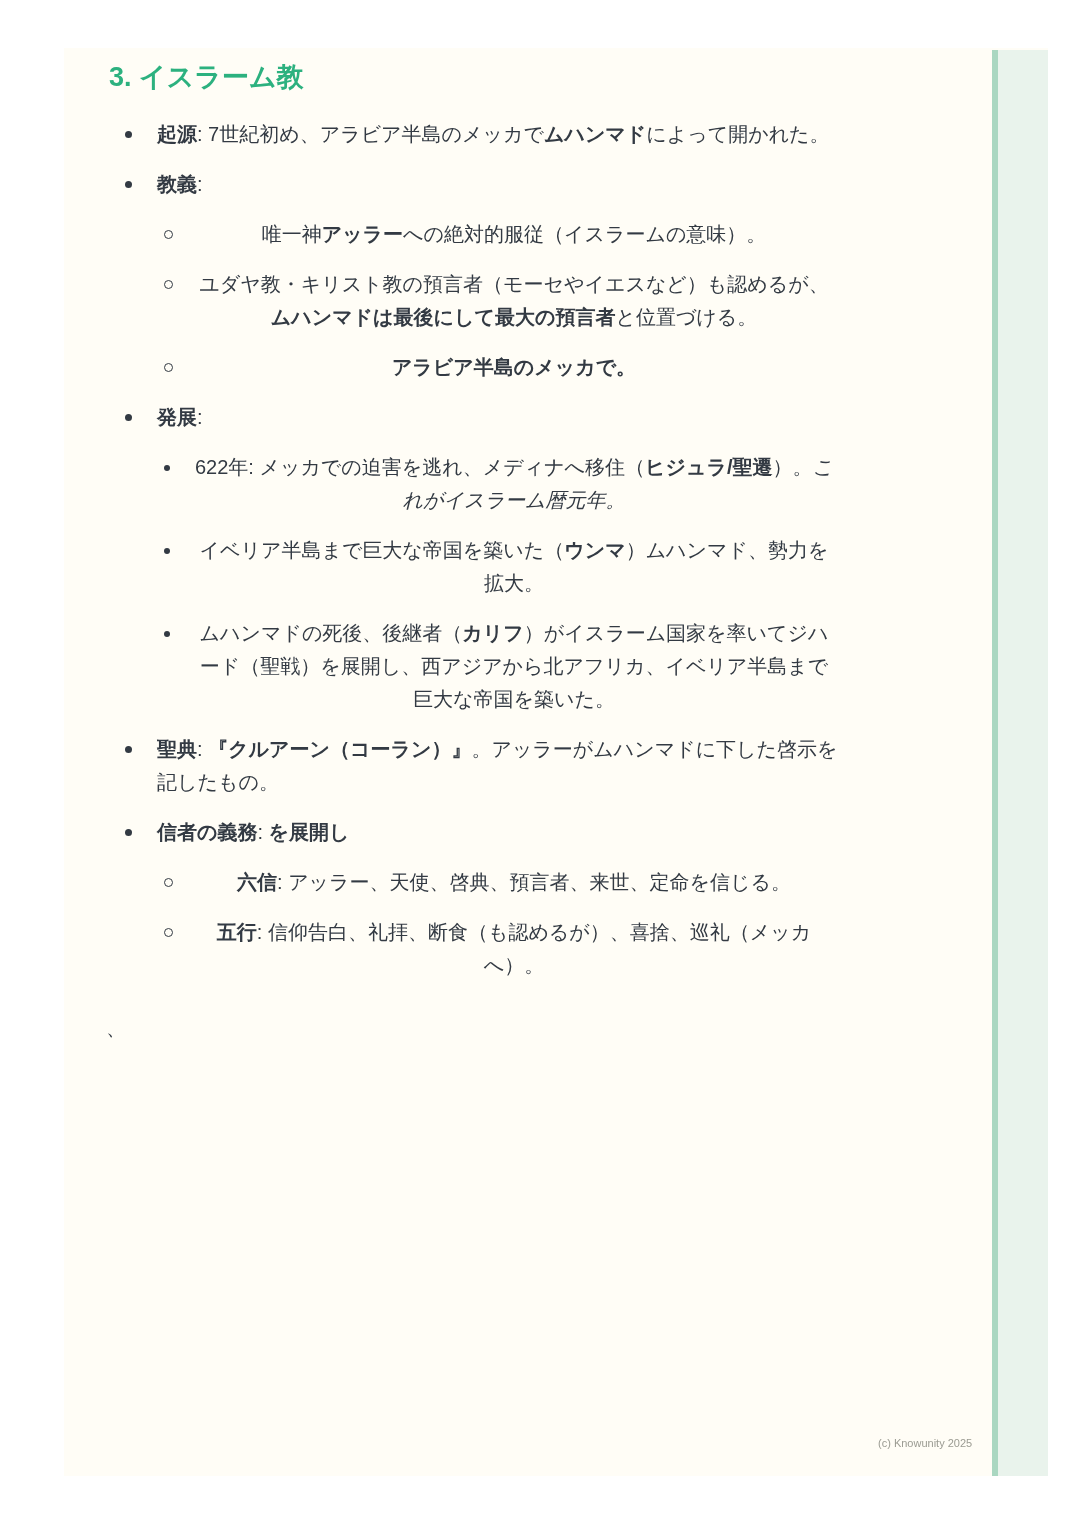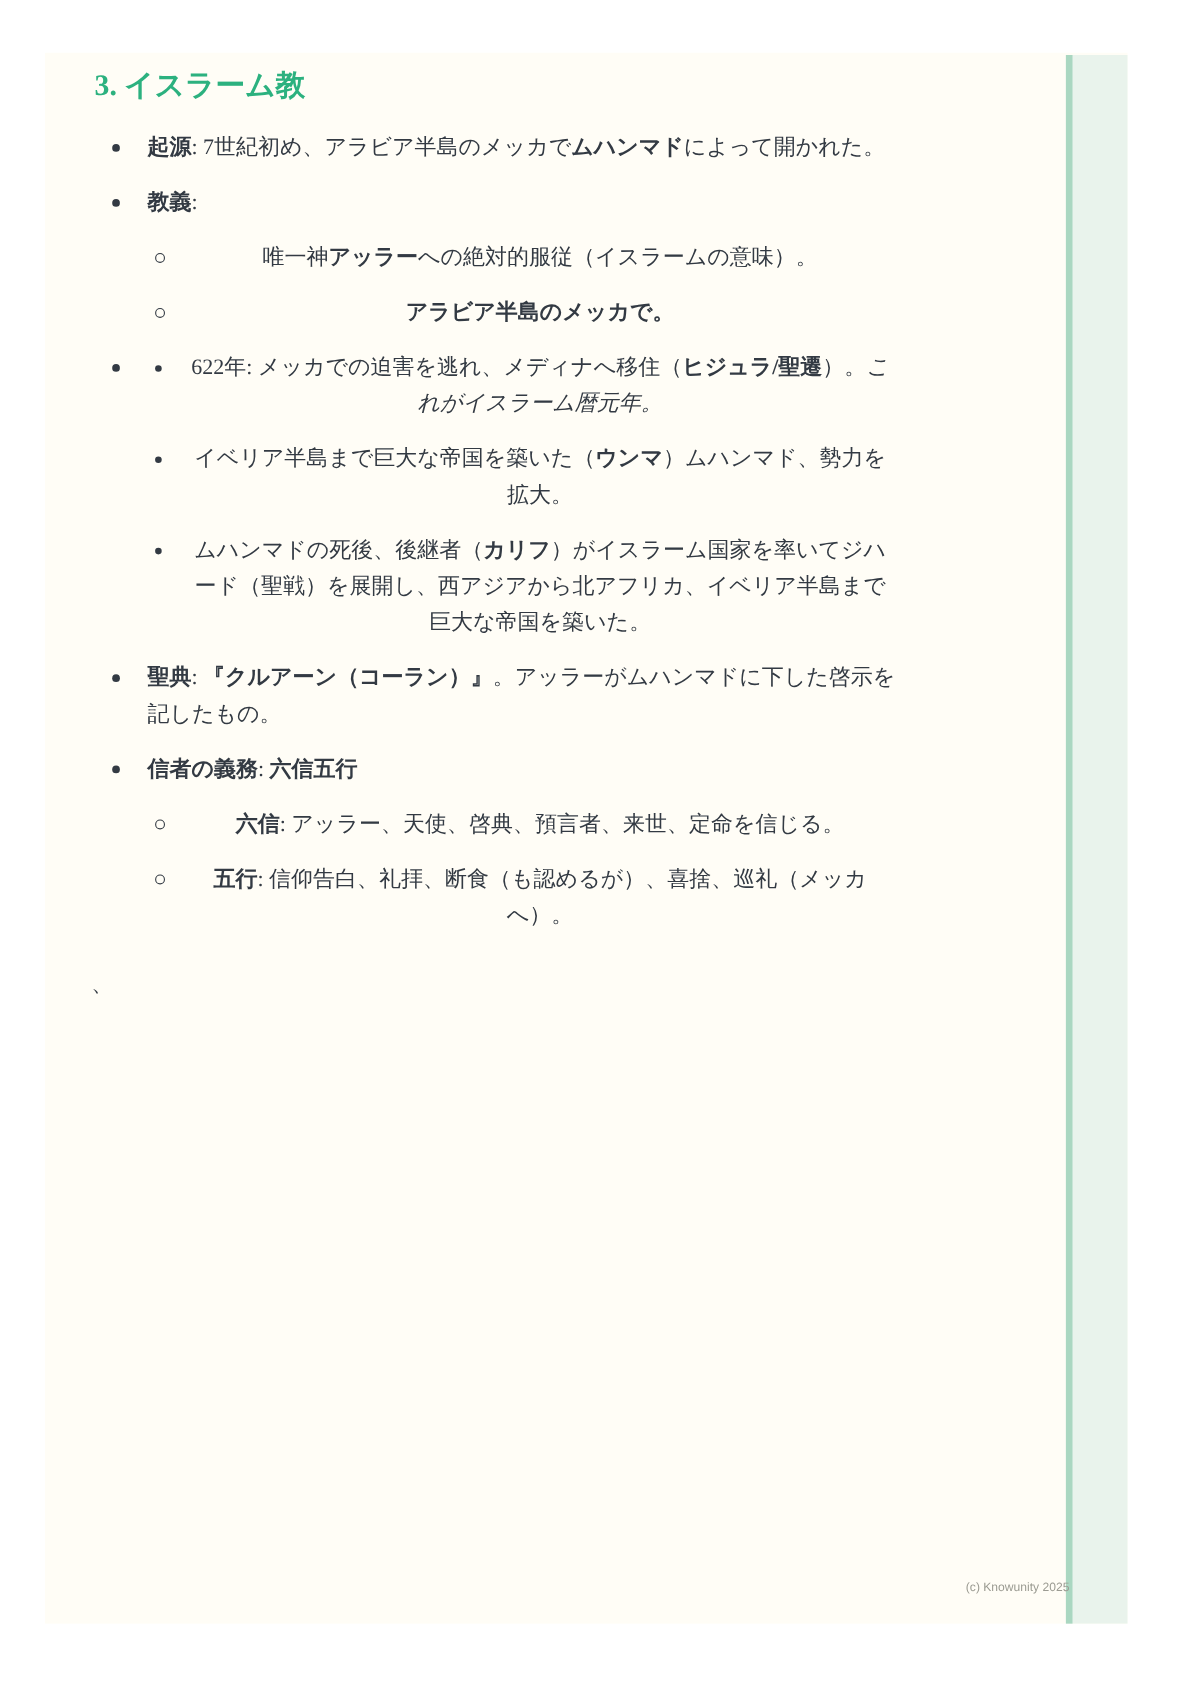--- a/index.html
+++ b/index.html
@@ -9,26 +9,25 @@
   }
   body {
     width: 1080px;
     height: 1528px;
     position: relative;
     font-family: "Liberation Sans", "DejaVu Sans", sans-serif;
     overflow: hidden;
   }
   .card {
     position: absolute;
-    left: 41px;
+    left: 64px;
     top: 48px;
     width: 984px;
     height: 1428px;
     background: var(--card-bg, #fffdf6);
-    font-family: Liberation Serif, serif;
   }
   .sidebar {
     position: absolute;
     top: 2px;
     right: 0;
     width: 56px;
     height: calc(100% - 2px);
     background: var(--sidebar-fill, #e9f3ec);
     border-left: 6px solid var(--sidebar-edge, #aad7c1);
     box-sizing: border-box;
@@ -105,26 +104,31 @@
         <li>
           <span class="marker disc"></span>
           <span class="li-text"><strong>教義</strong><span>:</span></span>
           <ul class="l2">
             <li>
               <span class="marker circle"></span>
               <span class="li-text"><span>唯一神</span><strong>アッラー</strong><span>への絶対的服従（イスラームの意味）。</span></span>
             </li>
             <li>
               <span class="marker circle"></span>
+              <span class="li-text"><span>ユダヤ教・キリスト教の預言者（モーセやイエスなど）も認めるが、</span><strong>ムハンマドは最後にして最大の預言者</strong><span>と位置づける。</span></span>
+            </li>
+            <li>
+              <span class="marker circle"></span>
               <span class="li-text"><strong>アラビア半島のメッカで。</strong></span>
             </li>
           </ul>
         </li>
         <li>
           <span class="marker disc"></span>
+          <span class="li-text"><strong>発展</strong><span>:</span></span>
           <ul class="l2">
             <li>
               <span class="marker disc-small"></span>
               <span class="li-text"><span>622年: メッカでの迫害を逃れ、メディナへ移住（</span><strong>ヒジュラ/聖遷</strong><span>）。</span><em>これがイスラーム暦元年。</em></span>
             </li>
             <li>
               <span class="marker disc-small"></span>
               <span class="li-text"><span>イベリア半島まで巨大な帝国を築いた（</span><strong>ウンマ</strong><span>）ムハンマド、勢力を拡大。</span></span>
             </li>
             <li>
@@ -132,21 +136,21 @@
               <span class="li-text"><span>ムハンマドの死後、後継者（</span><strong>カリフ</strong><span>）がイスラーム国家を率いてジハード（聖戦）を展開し、西アジアから北アフリカ、イベリア半島まで巨大な帝国を築いた。</span></span>
             </li>
           </ul>
         </li>
         <li>
           <span class="marker disc"></span>
           <span class="li-text"><strong>聖典</strong><span>: </span><strong>『クルアーン（コーラン）』</strong><span>。アッラーがムハンマドに下した啓示を記したもの。</span></span>
         </li>
         <li>
           <span class="marker disc"></span>
-          <span class="li-text"><strong>信者の義務</strong><span>: </span><strong>六信五行</strong></span>
+          <span class="li-text"><strong>信者の義務</strong><span>: </span><strong>を展開し</strong></span>
           <ul class="l2">
             <li>
               <span class="marker circle"></span>
               <span class="li-text"><strong>六信</strong><span>: アッラー、天使、啓典、預言者、来世、定命を信じる。</span></span>
             </li>
             <li>
               <span class="marker circle"></span>
               <span class="li-text"><strong>五行</strong><span>: 信仰告白、礼拝、断食（も認めるが）、喜捨、巡礼（メッカへ）。</span></span>
             </li>
           </ul>

